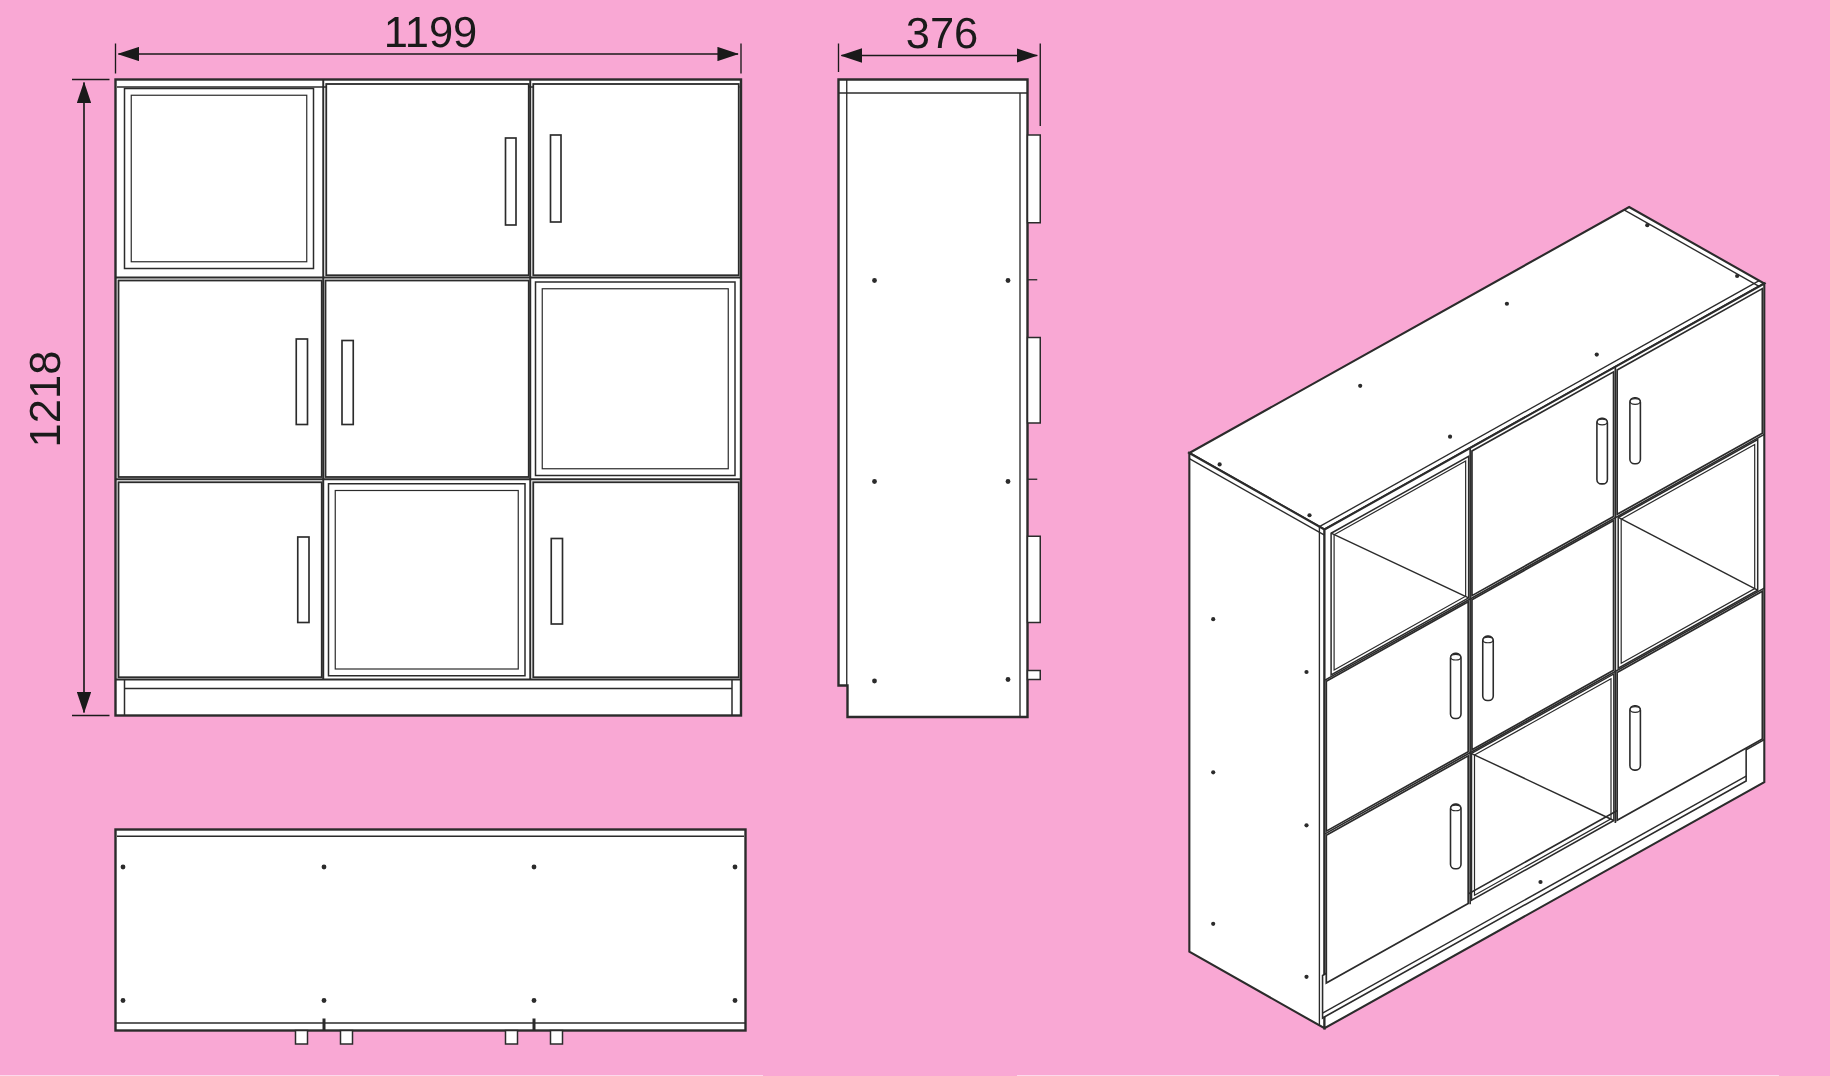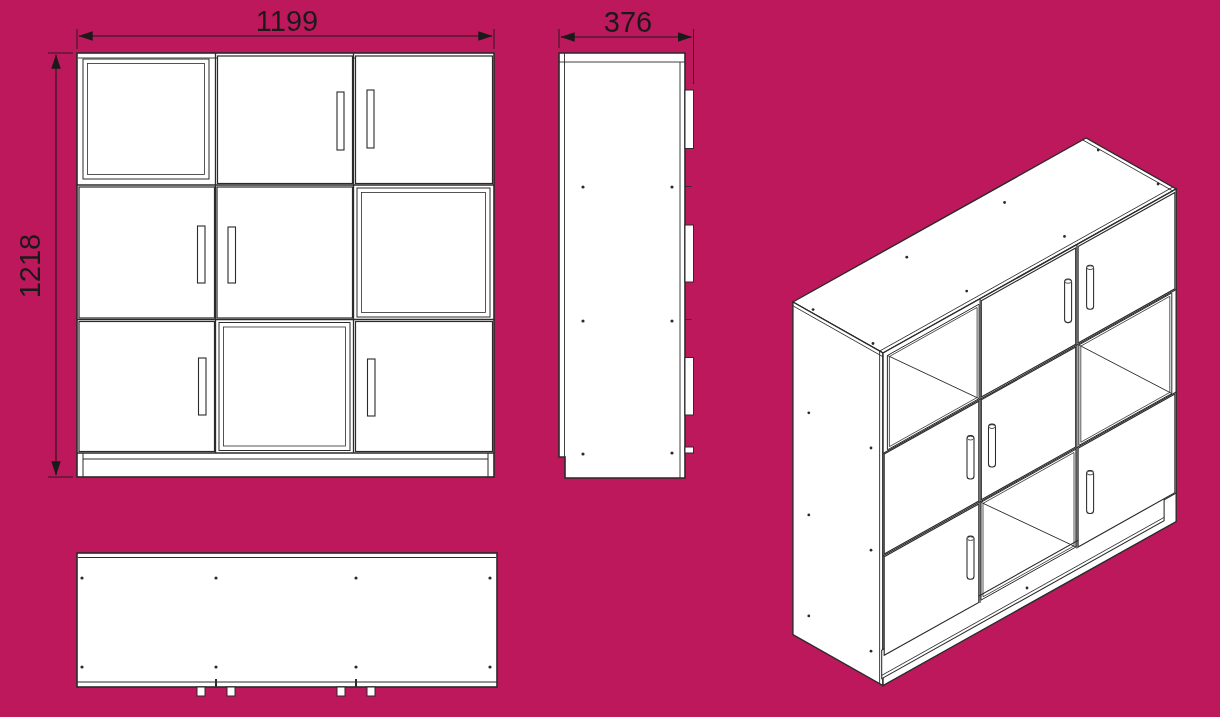--- a/index.html
+++ b/index.html
@@ -1,16 +1,16 @@
 <!DOCTYPE html>
 <html><head>
 <meta charset="utf-8">
 <style>
   html,body{margin:0;padding:0;background:#ffffff;}
-  .canvas{position:relative;width:1220px;height:717px;background:#be185d;overflow:hidden;
+  .canvas{position:relative;width:1220px;height:717px;background:#f9a8d4;overflow:hidden;
           font-family:"Liberation Sans",sans-serif;}
   svg{position:absolute;left:0;top:0;}
   text.dim{font-family:"Liberation Sans",sans-serif;font-size:29px;fill:#1a1a1a;}
 </style>
 </head>
 <body>
 
 <div class="canvas">
 <svg width="1220" height="717" viewBox="0 0 1220 717">
   <defs>

